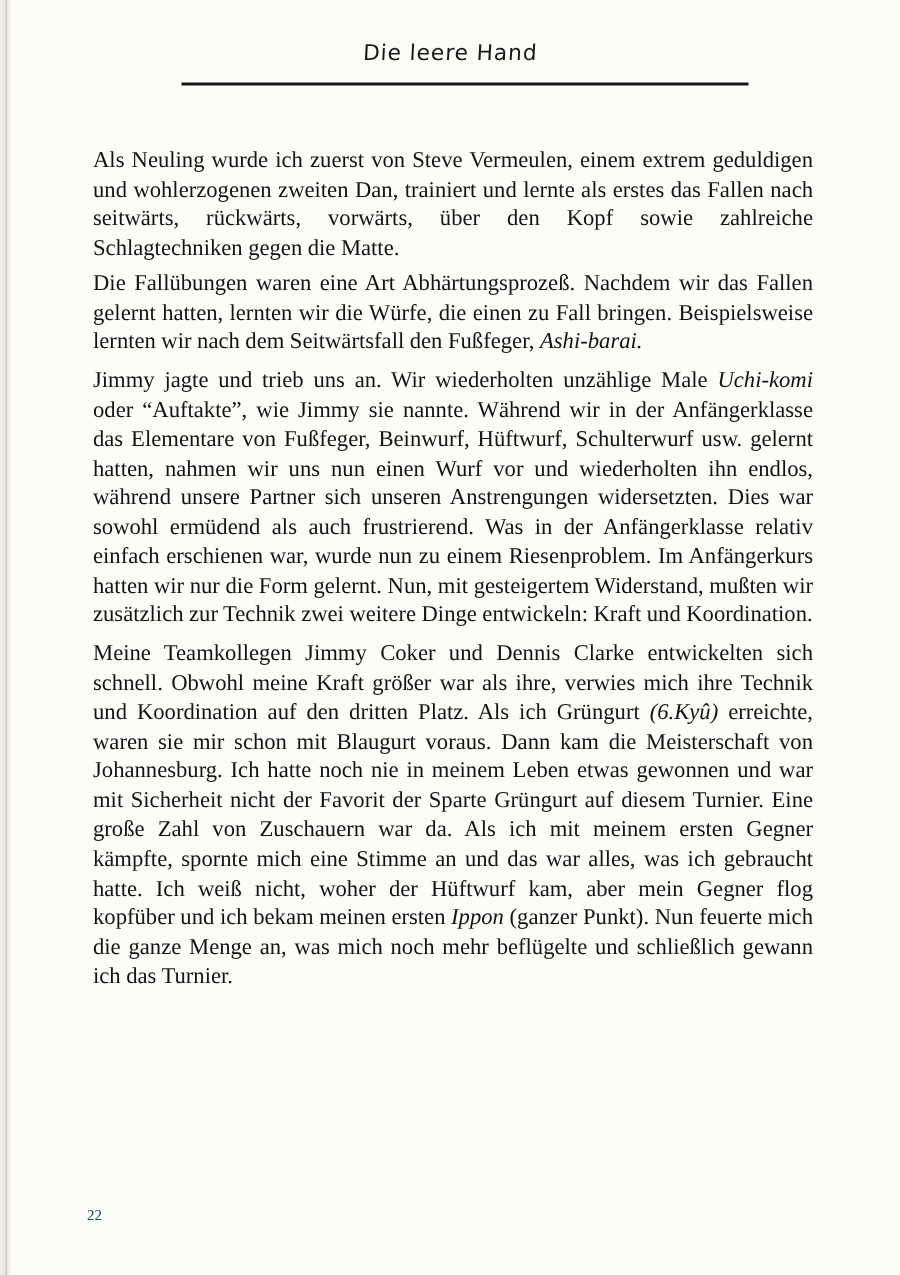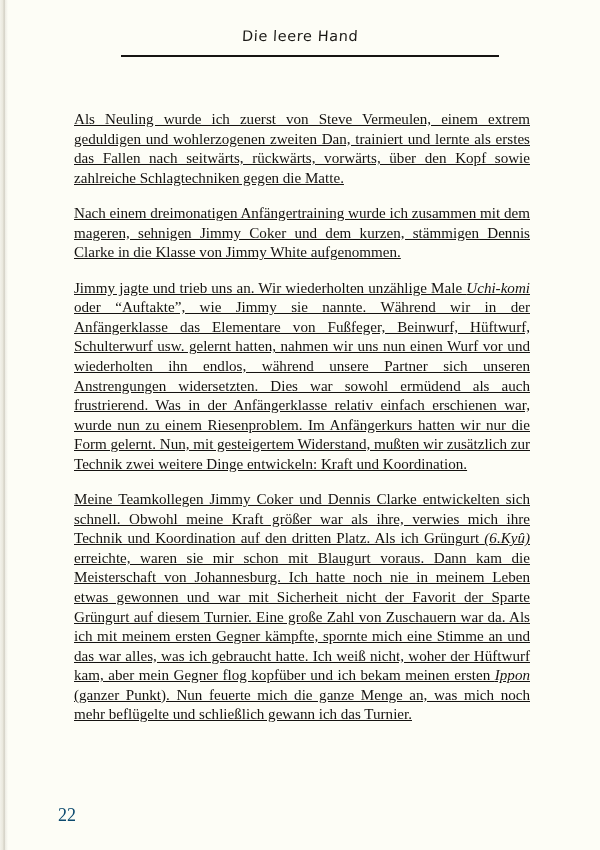--- a/index.html
+++ b/index.html
@@ -68,63 +68,62 @@
   }
 
   
   .textblock {
     position: absolute;
     top: 94px;
     left: 58px;
     width: 488px;
   }
   .para {
-    margin: 16px;
+    margin: 4px;
     font-size: 15.1px;
     line-height: 19.55px;
     text-align: justify;
     text-justify: inter-word;
     -webkit-hyphens: none;
     hyphens: none;
     word-spacing: -0.1px;
-    text-decoration: underline;
   }
   .para.gap-before {
     margin-top: 6.2px;
   }
   .para i,
   .para em {
     font-style: italic;
   }
 
   
   .folio {
     position: absolute;
     left: 58px;
     top: 806px;
-    font-size: 18px;
+    font-size: 10px;
     line-height: 1;
     color: #0c4a6e;
   }
 </style>
 </head>
 <body>
 
 <div class="page">
 
   <div class="page-gutter"></div>
 
   <div class="running-head">
     <span class="running-head-title">Die leere Hand</span>
   </div>
 
   <div class="head-rule"></div>
 
   <div class="textblock">
       <p class="para"><span>Als Neuling wurde ich zuerst von Steve Vermeulen, einem extrem geduldigen und wohlerzogenen zweiten Dan, trainiert und lernte als erstes das Fallen nach seitwärts, rückwärts, vorwärts, über den Kopf sowie zahlreiche Schlagtechniken gegen die Matte.</span></p>
-      <p class="para gap-before"><span>Nach einem dreimonatigen Anfängertraining wurde ich zusammen mit dem mageren, sehnigen Jimmy Coker und dem kurzen, stämmigen Dennis Clarke in die Klasse von Jimmy White aufgenommen.</span></p>
+      <p class="para"><span>Die Fallübungen waren eine Art Abhärtungsprozeß. Nachdem wir das Fallen gelernt hatten, lernten wir die Würfe, die einen zu Fall bringen. Beispielsweise lernten wir nach dem Seitwärtsfall den Fußfeger, </span><i>Ashi-barai.</i></p>
       <p class="para gap-before"><span>Jimmy jagte und trieb uns an. Wir wiederholten unzählige Male </span><i>Uchi-komi</i><span> oder “Auftakte”, wie Jimmy sie nannte. Während wir in der Anfängerklasse das Elementare von Fußfeger, Beinwurf, Hüftwurf, Schulterwurf usw. gelernt hatten, nahmen wir uns nun einen Wurf vor und wiederholten ihn endlos, während unsere Partner sich unseren Anstrengungen widersetzten. Dies war sowohl ermüdend als auch frustrierend. Was in der Anfängerklasse relativ einfach erschienen war, wurde nun zu einem Riesenproblem. Im Anfängerkurs hatten wir nur die Form gelernt. Nun, mit gesteigertem Widerstand, mußten wir zusätzlich zur Technik zwei weitere Dinge entwickeln: Kraft und Koordination.</span></p>
       <p class="para gap-before"><span>Meine Teamkollegen Jimmy Coker und Dennis Clarke entwickelten sich schnell. Obwohl meine Kraft größer war als ihre, verwies mich ihre Technik und Koordination auf den dritten Platz. Als ich Grüngurt </span><i>(6.Kyû)</i><span> erreichte, waren sie mir schon mit Blaugurt voraus. Dann kam die Meisterschaft von Johannesburg. Ich hatte noch nie in meinem Leben etwas gewonnen und war mit Sicherheit nicht der Favorit der Sparte Grüngurt auf diesem Turnier. Eine große Zahl von Zuschauern war da. Als ich mit meinem ersten Gegner kämpfte, spornte mich eine Stimme an und das war alles, was ich gebraucht hatte. Ich weiß nicht, woher der Hüftwurf kam, aber mein Gegner flog kopfüber und ich bekam meinen ersten </span><i>Ippon</i><span> (ganzer Punkt). Nun feuerte mich die ganze Menge an, was mich noch mehr beflügelte und schließlich gewann ich das Turnier.</span></p>
     </div>
 
   <div class="folio">22</div>
 
 </div>
 
 </body></html>

